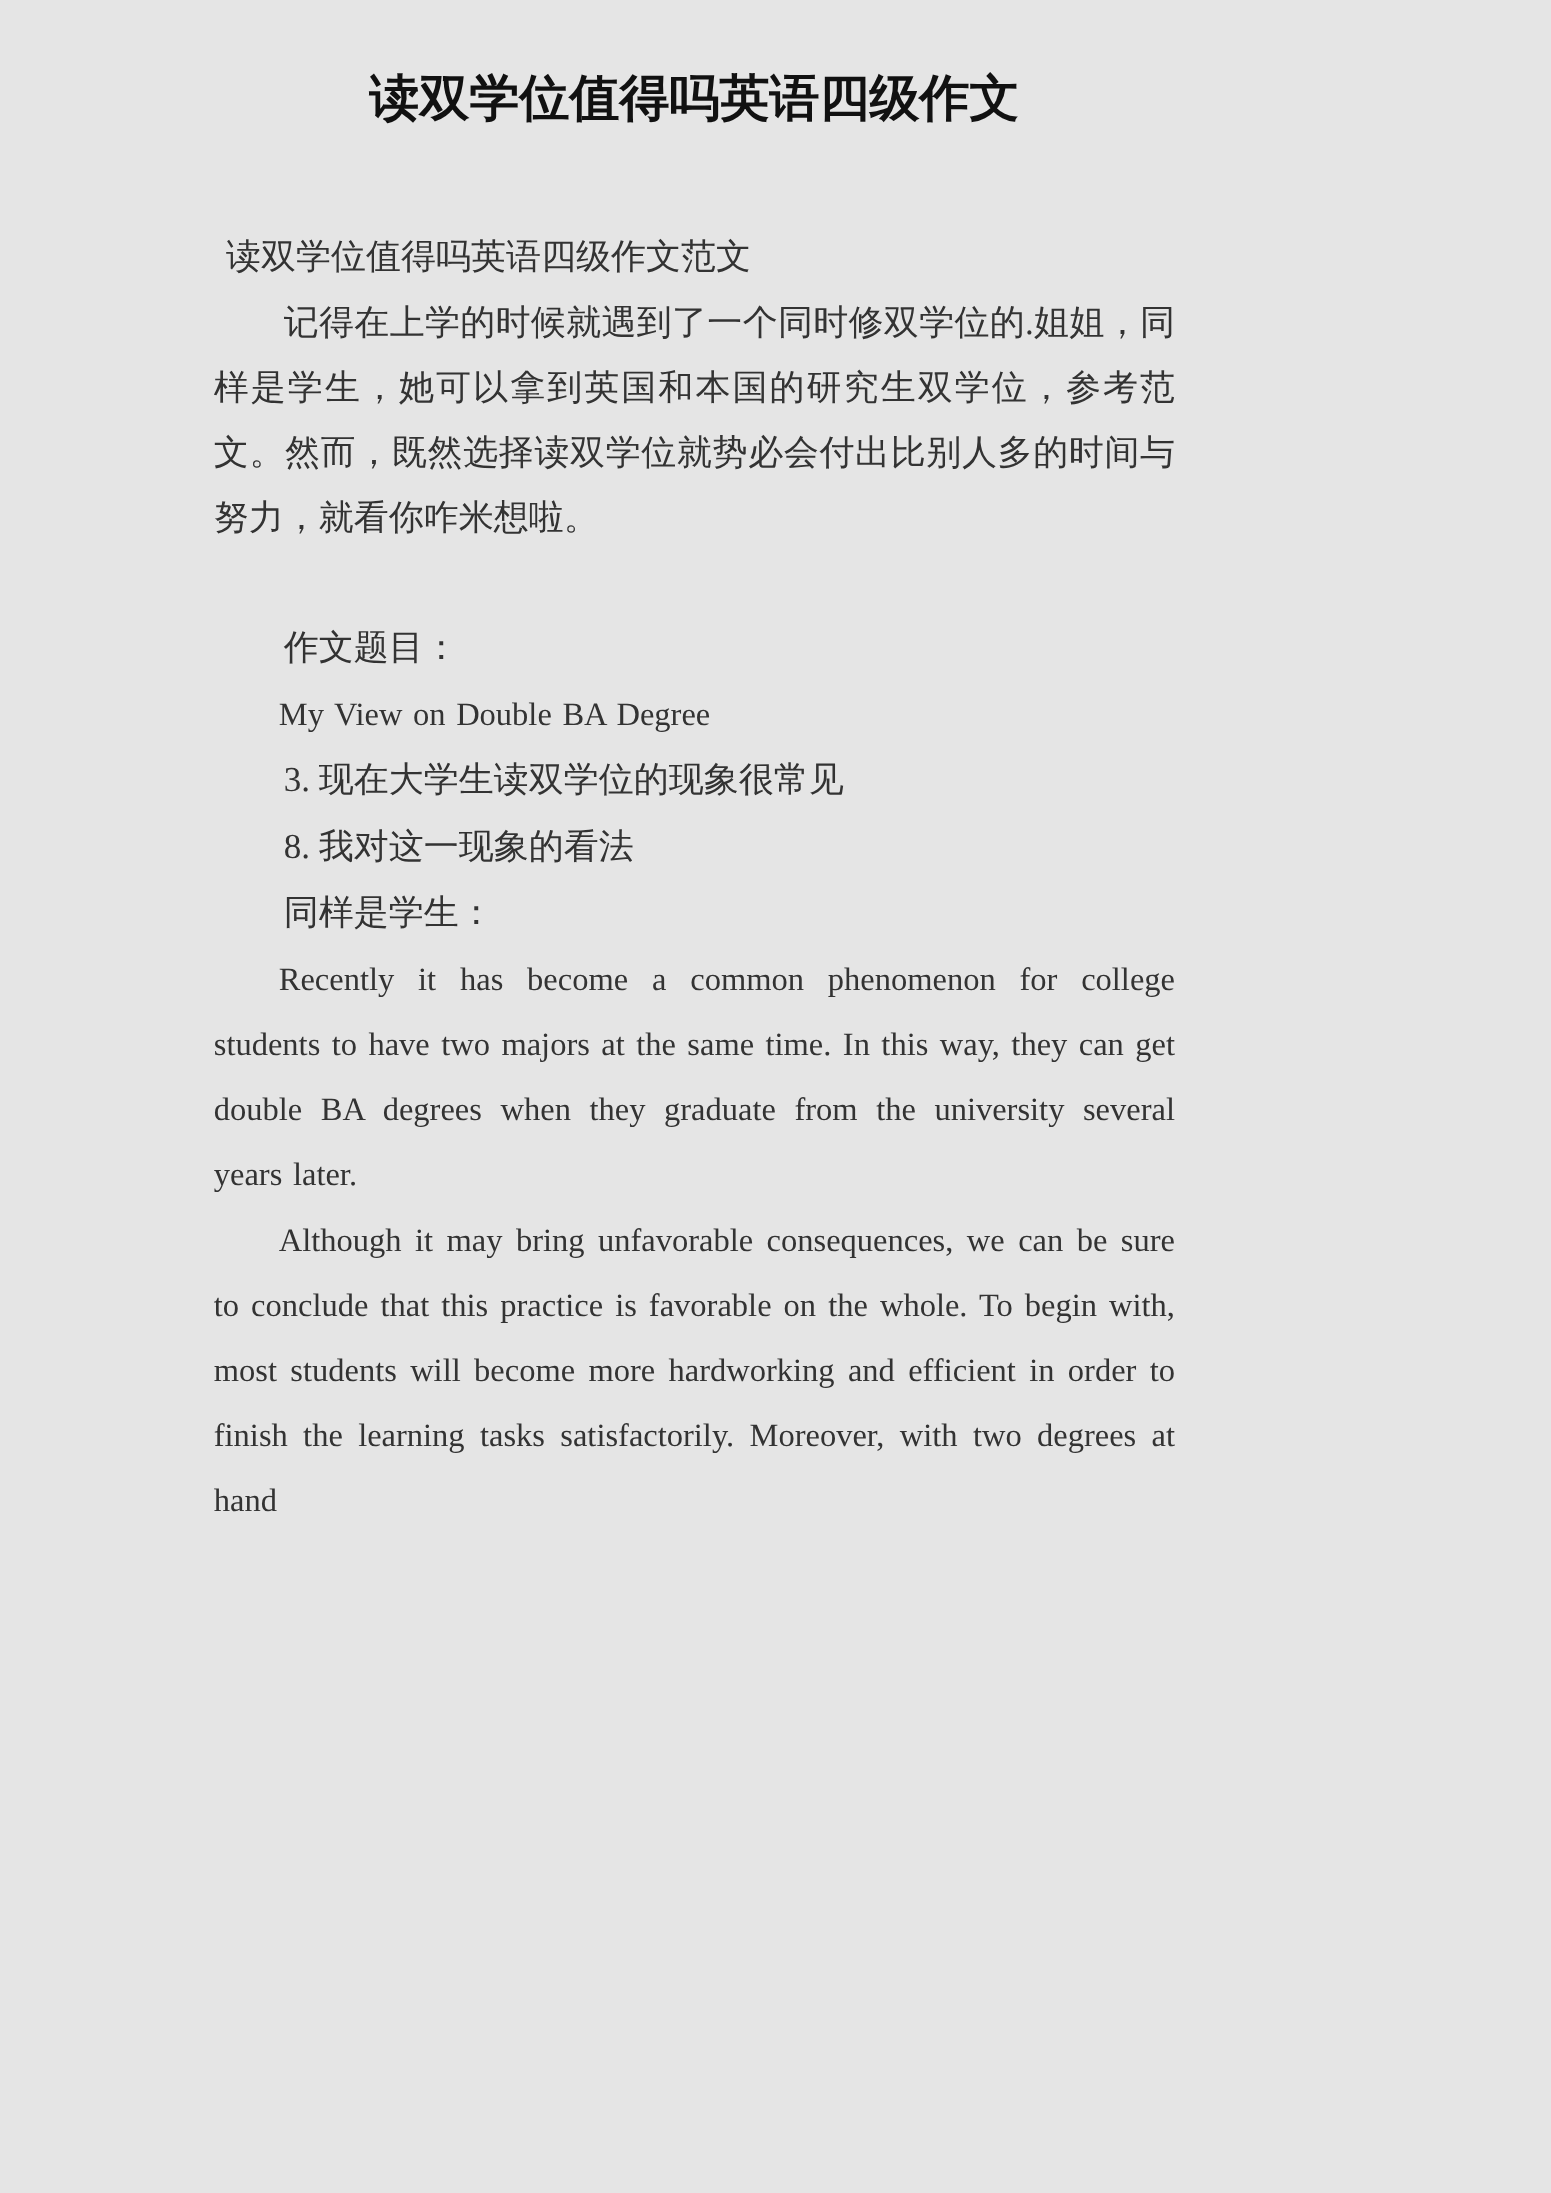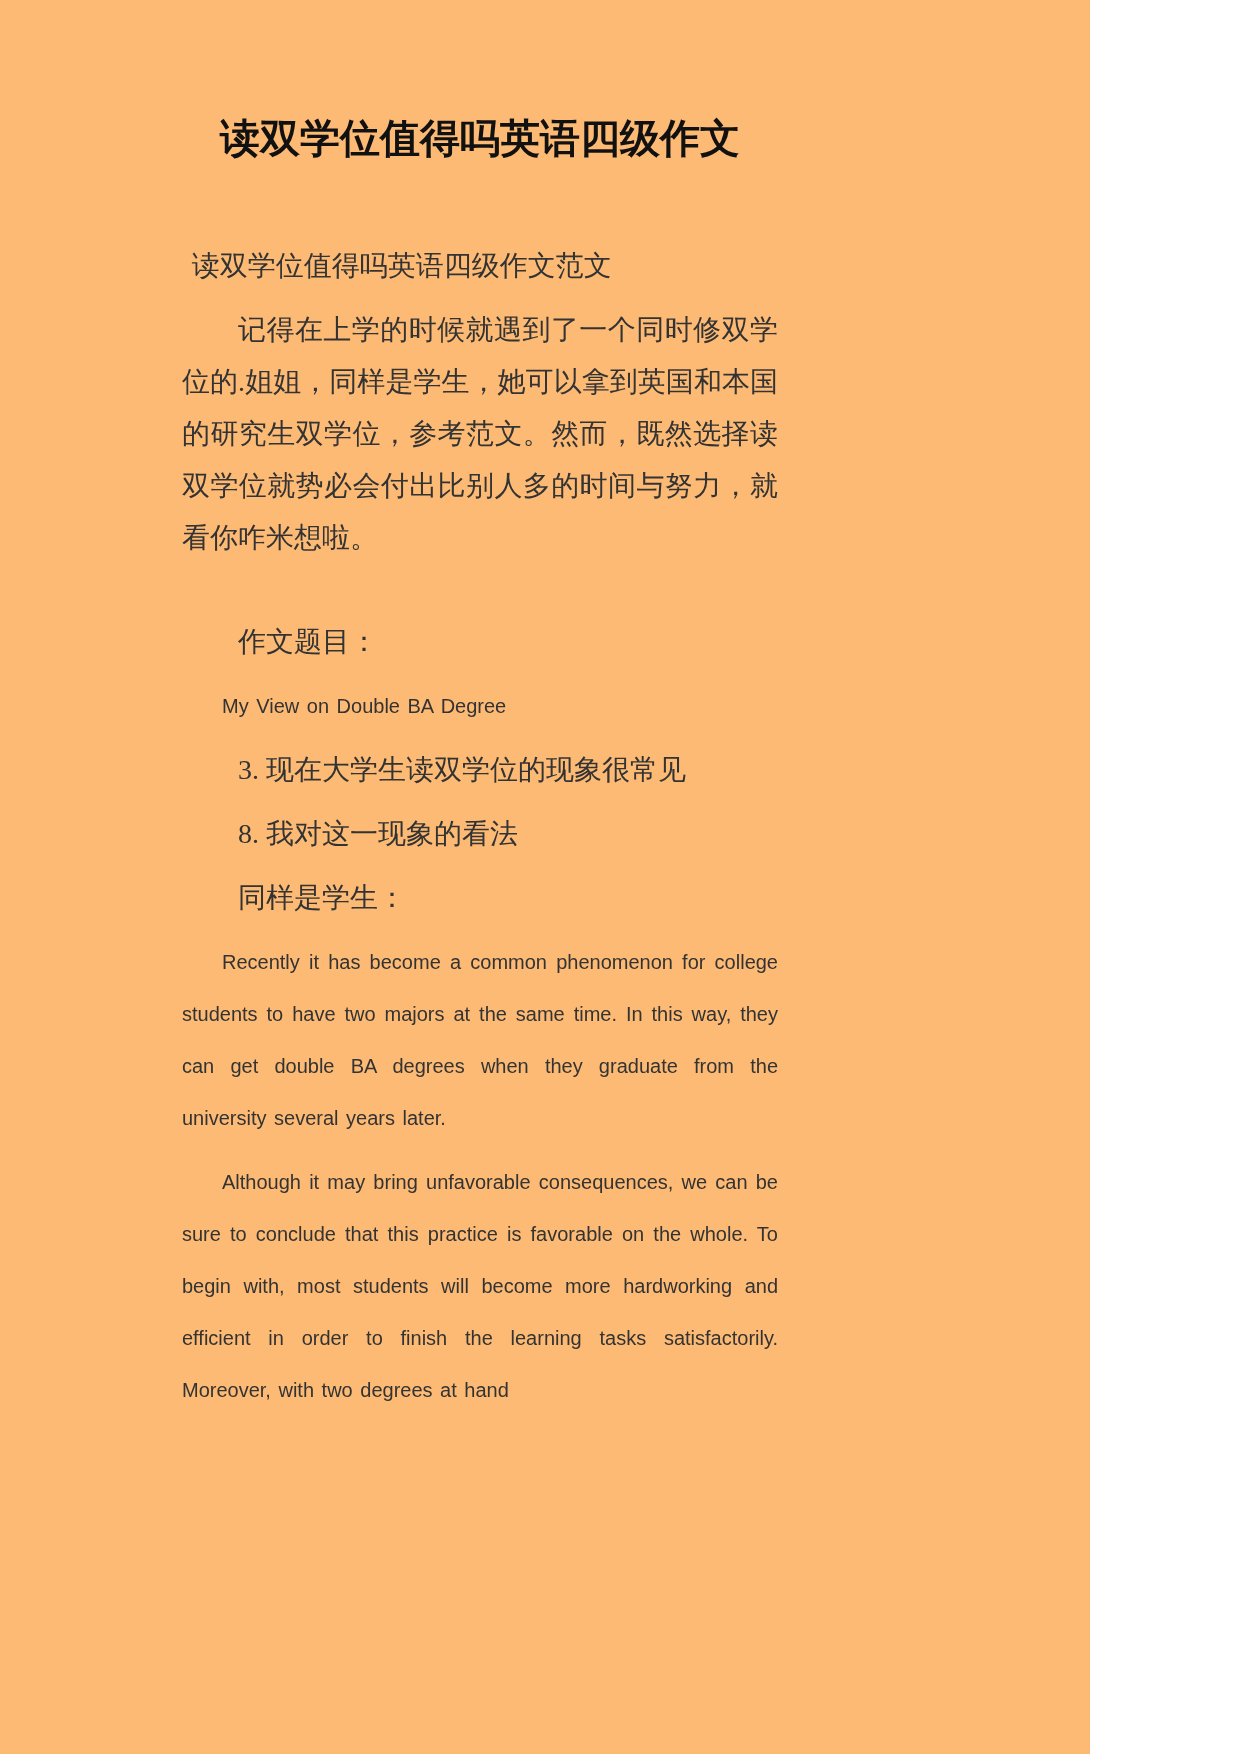--- a/index.html
+++ b/index.html
@@ -3,54 +3,54 @@
 <meta charset="utf-8">
 <style>
   html, body {
     margin: 0;
     padding: 0;
     background: #ffffff;
   }
   .page {
     position: relative;
     box-sizing: border-box;
-    width: 1090px;
+    width: 1241px;
     min-height: 1754px;
-    background: #fdba74;
-    padding: 114px 300px 80px 170px;
+    background: #e5e5e5;
+    padding: 54px 300px 80px 170px;
     color: #333333;
     font-family: "Liberation Serif", "DejaVu Serif", serif;
     font-size: 28px;
     line-height: 52px;
   }
   .doc-title {
     margin: 0 0 76px 0;
     text-align: center;
     font-size: 40px;
     line-height: 1.25;
     font-weight: bold;
     color: #111111;
     font-family: "Liberation Serif", "DejaVu Serif", serif;
   }
   .page p {
-    margin: 12px;
+    margin: 1px;
     text-align: justify;
   }
   .indent {
     text-indent: 2em;
   }
   .small-indent {
     text-indent: 0.35em;
   }
   .gap-above {
     margin-top: 52px !important;
   }
   .en {
-    font-family: Liberation Sans, sans-serif;
-    font-size: 20px;
+    font-family: Liberation Serif, serif;
+    font-size: 26px;
     line-height: 52px;
     word-spacing: 2px;
   }
 </style>
 </head>
 <body>
 
 <div class="page">
 
   <h1 class="doc-title">读双学位值得吗英语四级作文</h1>

